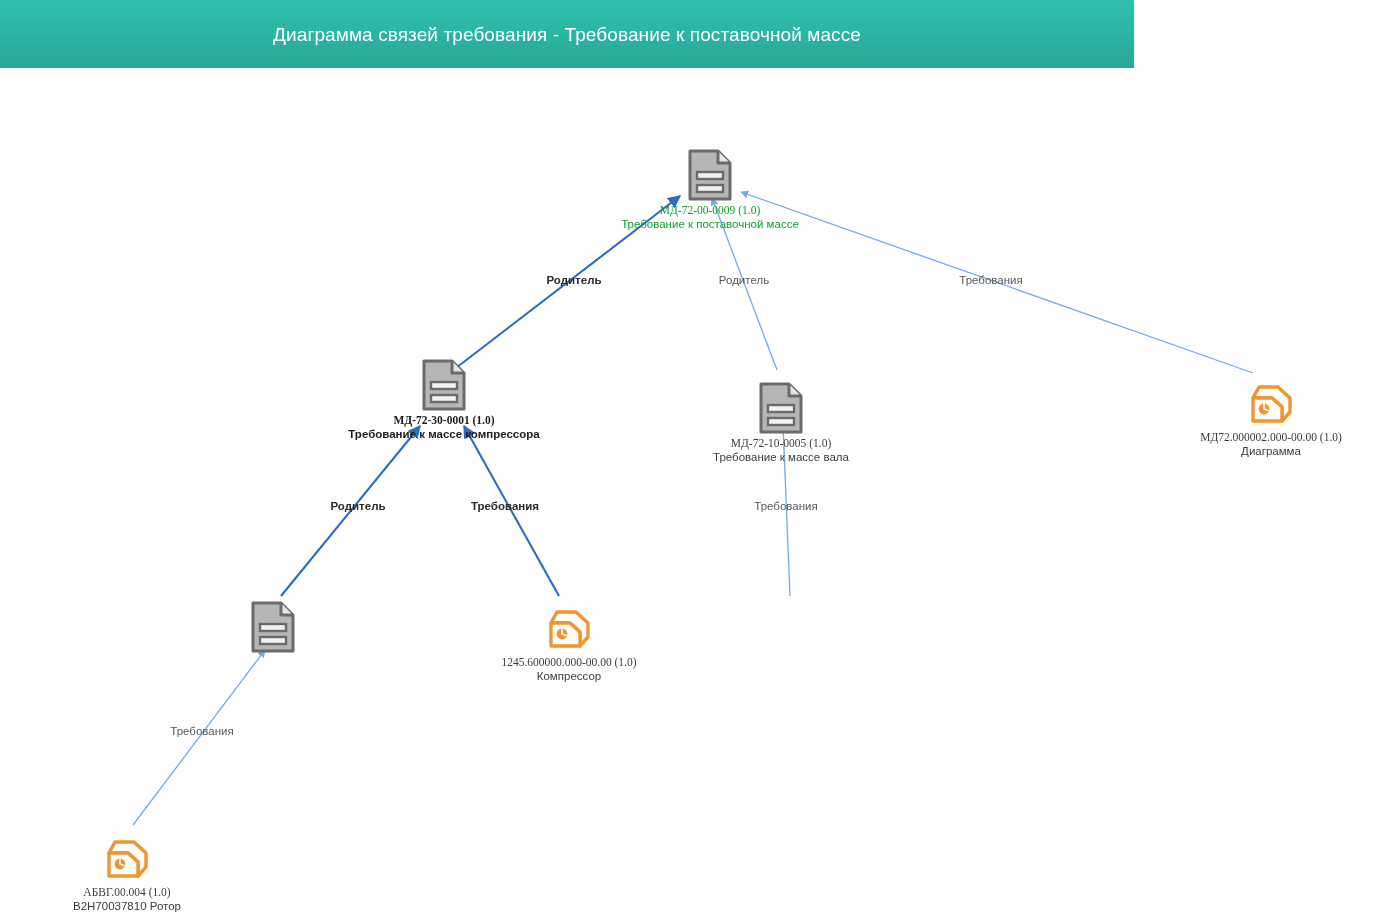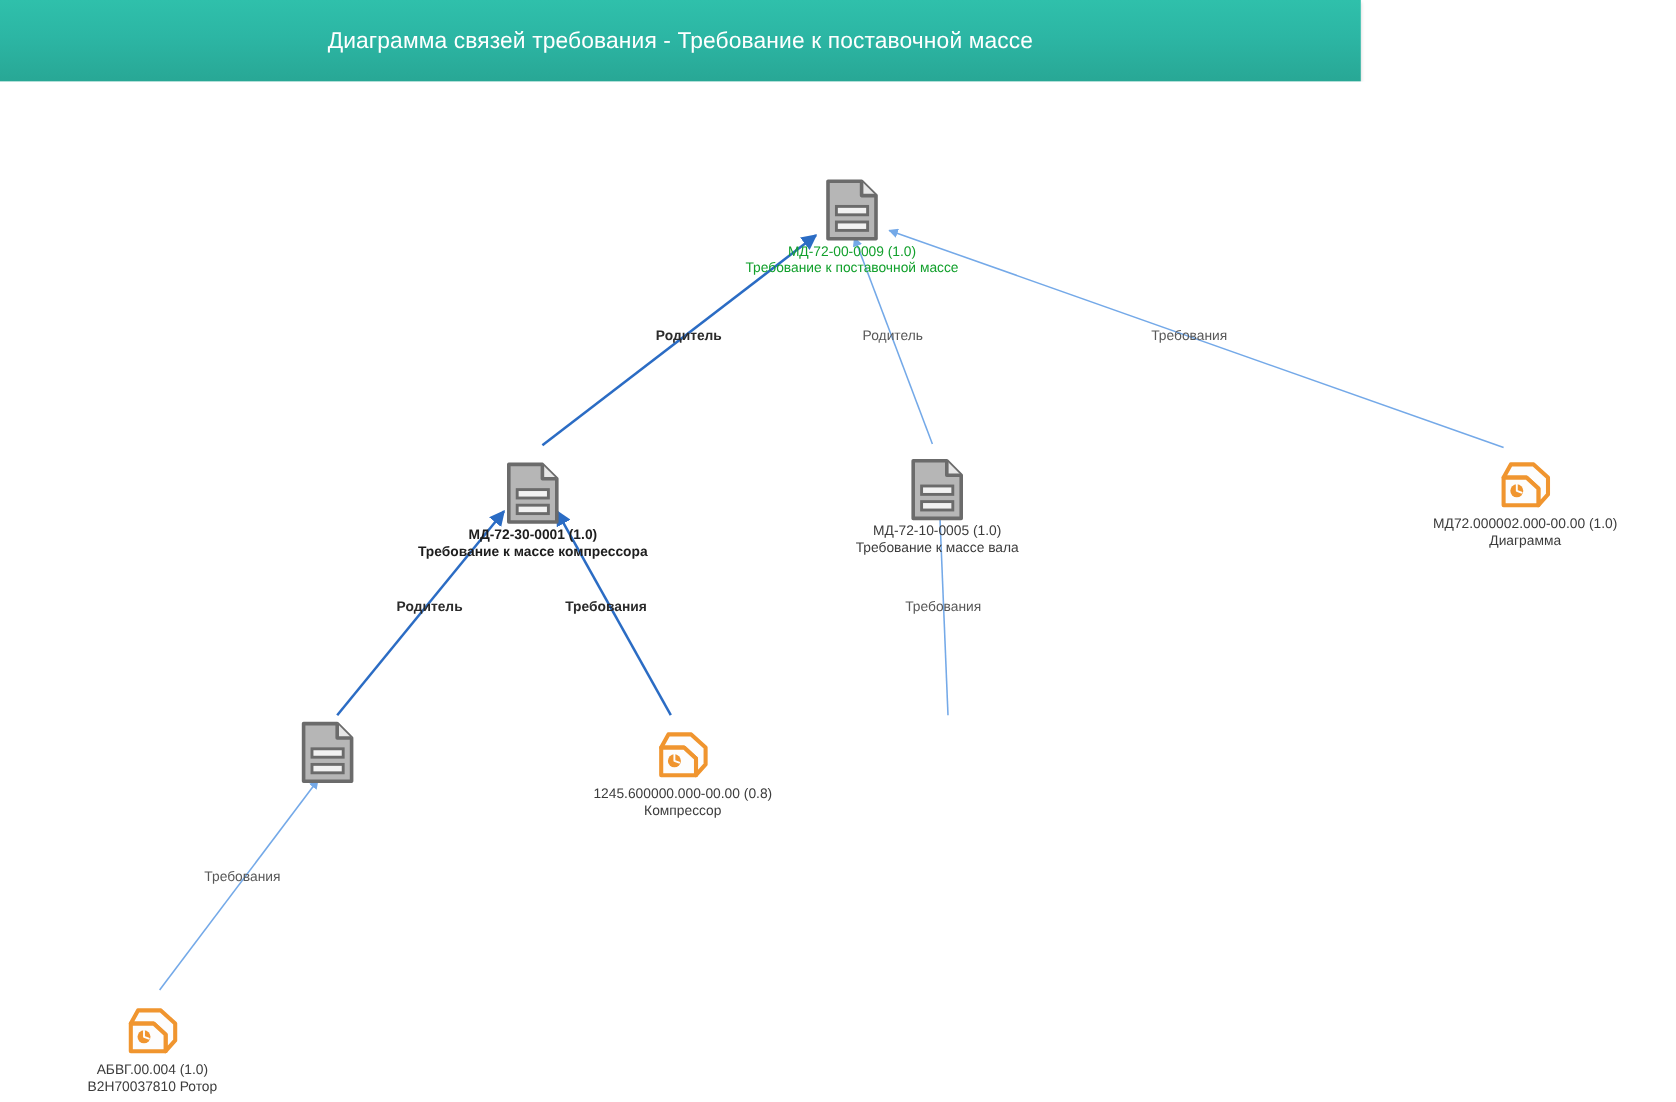--- a/index.html
+++ b/index.html
@@ -72,20 +72,21 @@
     align-items: flex-end;
     justify-content: center;
   }
   .node .labels {
     margin-top: 2px;
     line-height: 13.5px;
   }
   .node .node-code {
     display: block;
     font-size: 11.5px;
+    font-family: Liberation Serif, serif;
   }
   .node .node-name {
     display: block;
     font-size: 11.5px;
   }
   
   .node.kind-current .node-code,
   .node.kind-current .node-name { color: #12a02c; font-weight: 400; }
   .node.kind-bold .node-code,
   .node.kind-bold .node-name { color: #1d1d1d; font-weight: bold; }
@@ -154,21 +155,21 @@
         <rect x="10" y="24" width="26" height="7" fill="#f2f2f2" stroke="#6b6b6b" stroke-width="2.4"></rect>
         <rect x="10" y="37" width="26" height="7" fill="#f2f2f2" stroke="#6b6b6b" stroke-width="2.4"></rect>
       </svg>
     </div>
     <div class="labels">
       <span class="node-code">МД-72-00-0009 (1.0)</span>
       <span class="node-name">Требование к поставочной массе</span>
     </div>
   </div>
 
-  <div class="node kind-bold" style="left:444px; top:314px;">
+  <div class="node kind-bold" style="left:444px; top:288px;">
     <div class="icon-wrap">
       <svg width="46" height="54" viewBox="0 0 46 54" xmlns="http://www.w3.org/2000/svg">
         <path d="M3 3 H31 L43 15 V51 H3 Z" fill="#b6b6b6" stroke="#6b6b6b" stroke-width="3" stroke-linejoin="round"></path>
         <path d="M31 3 V15 H43" fill="#e6e6e6" stroke="#6b6b6b" stroke-width="3" stroke-linejoin="round"></path>
         <rect x="10" y="24" width="26" height="7" fill="#f2f2f2" stroke="#6b6b6b" stroke-width="2.4"></rect>
         <rect x="10" y="37" width="26" height="7" fill="#f2f2f2" stroke="#6b6b6b" stroke-width="2.4"></rect>
       </svg>
     </div>
     <div class="labels">
       <span class="node-code">МД-72-30-0001 (1.0)</span>
@@ -220,21 +221,21 @@
   <div class="node kind-normal" style="left:569px; top:530px;">
     <div class="icon-wrap">
       <svg width="52" height="48" viewBox="0 0 52 48" xmlns="http://www.w3.org/2000/svg">
         <path d="M14 6 H33 L45 17 V31 L37 40 V26 L27 17 H8 Z" fill="#fdfdfd" stroke="#f0952f" stroke-width="3.4" stroke-linejoin="round"></path>
         <path d="M8 17 H27 L37 26 V40 H8 Z" fill="#fdfdfd" stroke="#f0952f" stroke-width="3.4" stroke-linejoin="round"></path>
         <circle cx="19" cy="28" r="5.4" fill="#f0952f"></circle>
         <path d="M19 28 L19 23 M19 28 L23 29.5" stroke="#fdfdfd" stroke-width="1.6" stroke-linecap="round"></path>
       </svg>
     </div>
     <div class="labels">
-      <span class="node-code">1245.600000.000-00.00 (0.8)</span>
+      <span class="node-code">1245.600000.000-00.00 (1.0)</span>
       <span class="node-name">Компрессор</span>
     </div>
   </div>
 
 
   <div class="node kind-normal" style="left:127px; top:760px;">
     <div class="icon-wrap">
       <svg width="52" height="48" viewBox="0 0 52 48" xmlns="http://www.w3.org/2000/svg">
         <path d="M14 6 H33 L45 17 V31 L37 40 V26 L27 17 H8 Z" fill="#fdfdfd" stroke="#f0952f" stroke-width="3.4" stroke-linejoin="round"></path>
         <path d="M8 17 H27 L37 26 V40 H8 Z" fill="#fdfdfd" stroke="#f0952f" stroke-width="3.4" stroke-linejoin="round"></path>

